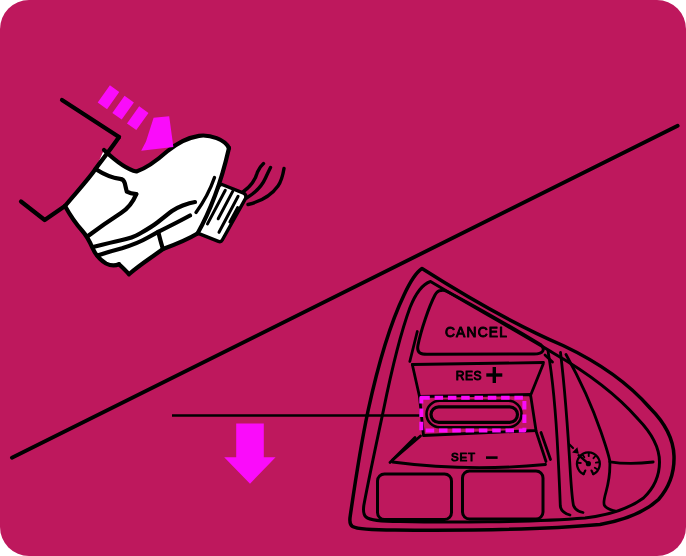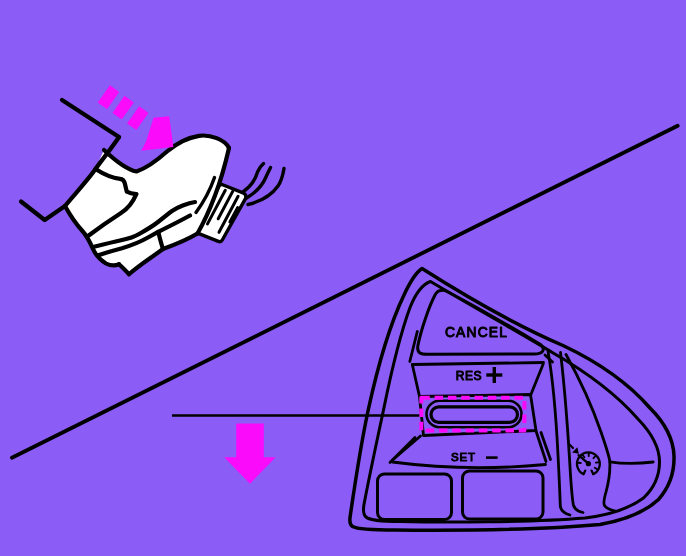--- a/index.html
+++ b/index.html
@@ -1,22 +1,23 @@
 <!DOCTYPE html>
 <html><head>
 <meta charset="utf-8">
 <style>
   html, body { margin: 0; padding: 0; background: #ffffff; }
   .figure-canvas {
     position: relative;
     width: 686px;
     height: 556px;
-    background: #8b5cf6;
+    background: #be185d;
     overflow: hidden;
     font-family: "Liberation Sans", sans-serif;
+    border-radius: 29px;
   }
   svg { display: block; }
   text { font-family: "Liberation Sans", sans-serif; fill: #000000; }
 </style>
 </head>
 <body>
 
 <div class="figure-canvas">
 <svg width="686" height="556" viewBox="0 0 686 556">
 

